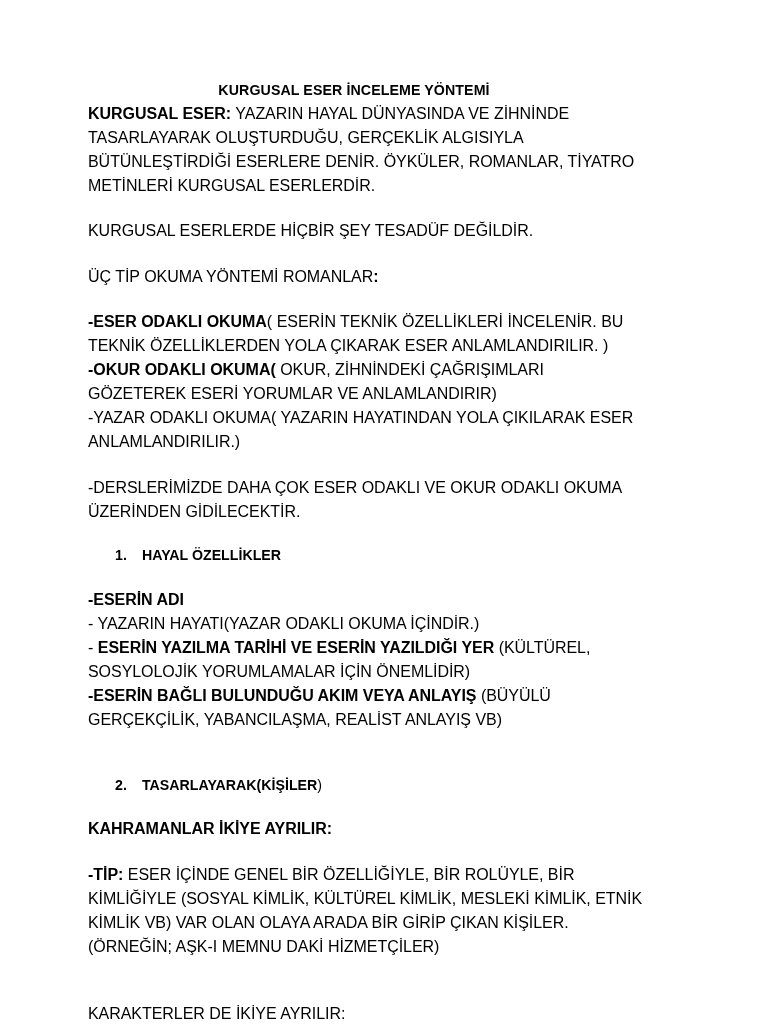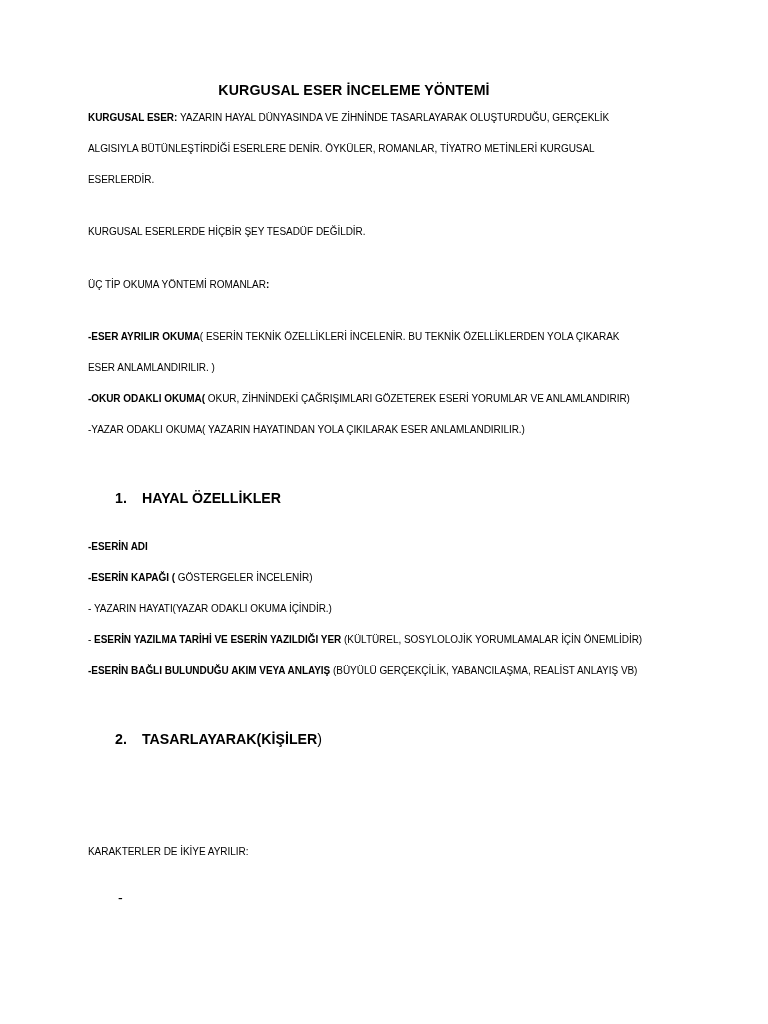--- a/index.html
+++ b/index.html
@@ -27,22 +27,22 @@
     text-align: center;
     font-weight: bold;
     font-size: 14.2px;
     line-height: 21px;
     letter-spacing: 0.1px;
     margin: 0 0 1px 0;
     padding-right: 26px;
   }
   p.para {
     margin: 0;
-    font-size: 10px;
-    line-height: 31px;
+    font-size: 16px;
+    line-height: 24px;
     text-align: left;
     letter-spacing: -0.05px;
     word-spacing: 0.1px;
   }
   .gap {
     height: 21.4px;
     line-height: 21.4px;
     font-size: 14.2px;
     margin: 0;
   }
@@ -97,58 +97,60 @@
   <p class="gap">&nbsp;</p>
 
   <p class="para">KURGUSAL ESERLERDE HİÇBİR ŞEY TESADÜF DEĞİLDİR.</p>
 
   <p class="gap">&nbsp;</p>
 
   <p class="para"><span>ÜÇ TİP OKUMA YÖNTEMİ ROMANLAR</span><b>:</b></p>
 
   <p class="gap">&nbsp;</p>
 
-  <p class="para"><b>-ESER AYRILIR OKUMA</b><span>( ESERİN TEKNİK ÖZELLİKLERİ İNCELENİR. BU TEKNİK ÖZELLİKLERDEN YOLA ÇIKARAK ESER ANLAMLANDIRILIR. )</span></p>
+  <p class="para"><b>-ESER ODAKLI OKUMA</b><span>( ESERİN TEKNİK ÖZELLİKLERİ İNCELENİR. BU TEKNİK ÖZELLİKLERDEN YOLA ÇIKARAK ESER ANLAMLANDIRILIR. )</span></p>
 
   <p class="para"><b>-OKUR ODAKLI OKUMA(</b><span> OKUR, ZİHNİNDEKİ ÇAĞRIŞIMLARI GÖZETEREK ESERİ YORUMLAR VE ANLAMLANDIRIR)</span></p>
 
   <p class="para">-YAZAR ODAKLI OKUMA( YAZARIN HAYATINDAN YOLA ÇIKILARAK ESER ANLAMLANDIRILIR.)</p>
 
   <p class="gap">&nbsp;</p>
 
+  <p class="para">-DERSLERİMİZDE DAHA ÇOK ESER ODAKLI VE OKUR ODAKLI OKUMA ÜZERİNDEN GİDİLECEKTİR.</p>
 
   <p class="gap">&nbsp;</p>
 
   <div class="num-row indent-1"><span class="marker">1.</span><span>HAYAL ÖZELLİKLER</span></div>
 
   <p class="gap">&nbsp;</p>
 
   <p class="para"><b>-ESERİN ADI</b></p>
 
-  <p class="para"><b>-ESERİN KAPAĞI (</b><span> GÖSTERGELER İNCELENİR)</span></p>
 
   <p class="para"><span>- </span><span class="u">YAZARIN HAYATI</span><span>(YAZAR ODAKLI OKUMA İÇİNDİR.)</span></p>
 
   <p class="para"><span>- </span><b>ESERİN YAZILMA TARİHİ VE ESERİN YAZILDIĞI YER</b><span> (KÜLTÜREL, SOSYLOLOJİK YORUMLAMALAR İÇİN ÖNEMLİDİR)</span></p>
 
   <p class="para"><b>-ESERİN BAĞLI BULUNDUĞU AKIM VEYA ANLAYIŞ</b><span> (BÜYÜLÜ GERÇEKÇİLİK, YABANCILAŞMA, REALİST ANLAYIŞ VB)</span></p>
 
   <p class="gap">&nbsp;</p>
 
 
   <p class="gap">&nbsp;</p>
 
   <div class="num-row indent-1"><span class="marker">2.</span><b>TASARLAYARAK(KİŞİLER</b><span style="font-weight:normal">)</span></div>
 
   <p class="gap">&nbsp;</p>
 
+  <p class="para"><b>KAHRAMANLAR İKİYE AYRILIR:</b></p>
 
   <p class="gap">&nbsp;</p>
 
 
+  <p class="para"><b>-TİP:</b><span> ESER İÇİNDE GENEL BİR ÖZELLİĞİYLE, BİR ROLÜYLE, BİR KİMLİĞİYLE (SOSYAL KİMLİK, KÜLTÜREL KİMLİK, MESLEKİ KİMLİK, ETNİK KİMLİK VB) VAR OLAN OLAYA ARADA BİR GİRİP ÇIKAN KİŞİLER. (ÖRNEĞİN; AŞK-I MEMNU DAKİ HİZMETÇİLER)</span></p>
 
   <p class="gap">&nbsp;</p>
   <p class="gap">&nbsp;</p>
 
   <p class="para">KARAKTERLER DE İKİYE AYRILIR:</p>
 
   <p class="gap">&nbsp;</p>
 
   <div class="dash-row">
       <span class="marker">-</span>

